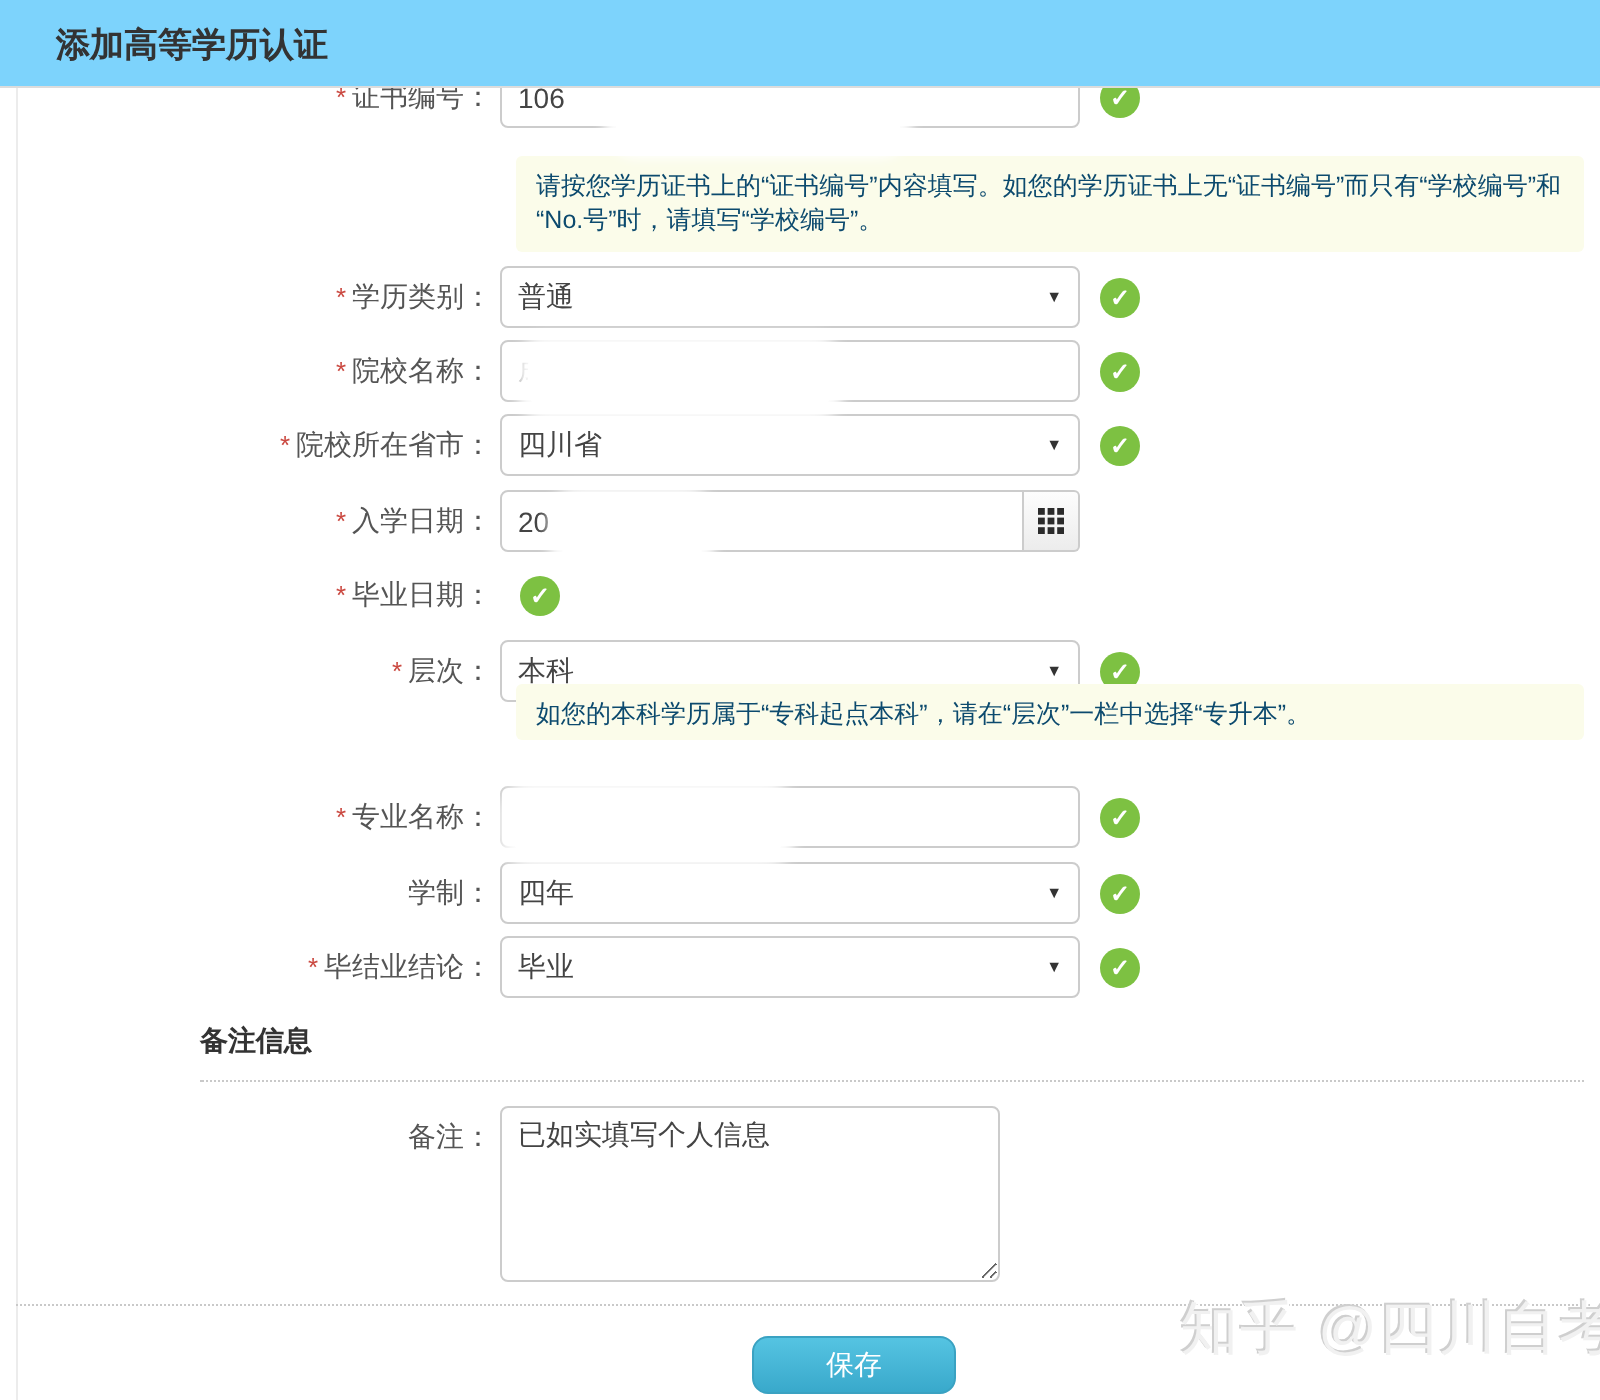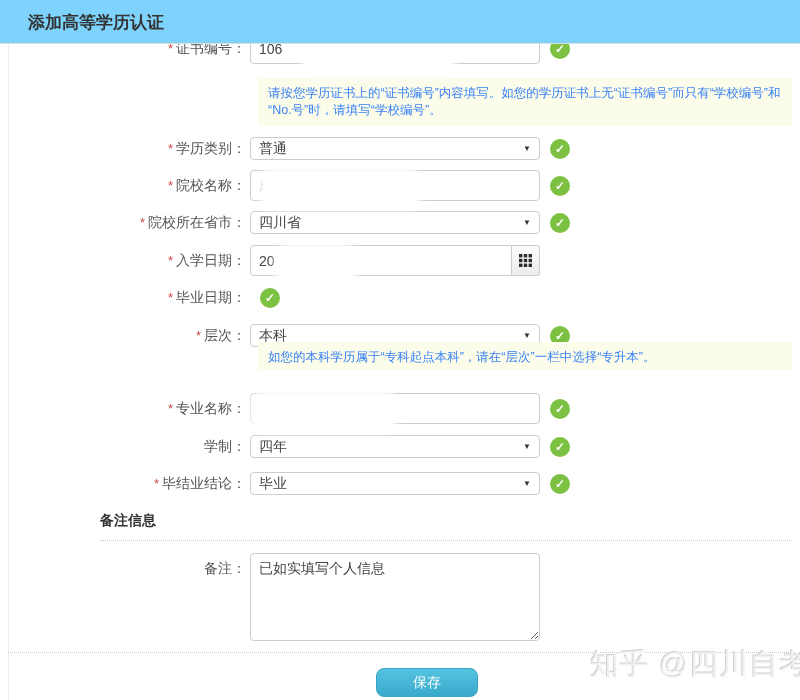--- a/index.html
+++ b/index.html
@@ -12,39 +12,39 @@
   .left-edge { position:absolute; left:8px; top:44px; bottom:0; width:1px; background:#ececec; }
 
   .viewport { position:absolute; top:44px; left:0; right:0; bottom:0; overflow:hidden; }
 
   .row { position:absolute; left:0; width:800px; height:31px; display:flex; align-items:center; }
   .lbl { flex:0 0 250px; text-align:right; padding-right:4px; box-sizing:border-box; font-size:14px; color:#555; white-space:nowrap; }
   .req { color:#cb4a42; margin-right:3px; font-size:13px; }
   .ctrl { flex:0 0 290px; position:relative; }
 
   .tinput { box-sizing:border-box; width:290px; height:31px; border:1px solid #ccc; border-radius:4px; background:#fff; font-size:14px; color:#444; padding:0 8px; outline:none; font-family:inherit; }
-  .selectbox { box-sizing:border-box; width:290px; height:23px; border:1px solid #ccc; border-radius:4px; background:#fff; font-size:14px; color:#444; display:flex; align-items:center; justify-content:space-between; padding:0 8px; cursor:pointer; }
+  .selectbox { box-sizing:border-box; width:290px; height:31px; border:1px solid #ccc; border-radius:4px; background:#fff; font-size:14px; color:#444; display:flex; align-items:center; justify-content:space-between; padding:0 8px; cursor:pointer; }
   .arrow { font-size:8px; color:#333; }
 
   .datewrap { display:flex; width:290px; }
   .dateinput { box-sizing:border-box; width:262px; height:31px; border:1px solid #ccc; border-radius:4px 0 0 4px; background:#fff; font-size:14px; color:#444; padding:0 8px; outline:none; font-family:inherit; }
   .calbtn { box-sizing:border-box; width:28px; height:31px; border:1px solid #ccc; border-left:none; border-radius:0 3px 3px 0; background:linear-gradient(#fdfdfd,#ececec); display:flex; align-items:center; justify-content:center; cursor:pointer; }
 
   .check { flex:0 0 auto; width:20px; height:20px; border-radius:50%; background:#7dc142; color:#fff; font-size:12px; font-weight:bold; display:flex; align-items:center; justify-content:center; margin-left:10px; }
 
-  .helpbox { position:absolute; left:258px; width:534px; box-sizing:border-box; background:#fbfcea; border-radius:3px; padding:7px 10px; font-size:12.5px; color:#3b82f6; line-height:17px; }
+  .helpbox { position:absolute; left:258px; width:534px; box-sizing:border-box; background:#fbfcea; border-radius:3px; padding:7px 10px; font-size:12.5px; color:#0c4a6e; line-height:17px; }
 
   .blur-patch { position:absolute; background:#fff; border-radius:10px; box-shadow:0 0 6px 6px rgba(255,255,255,0.96); z-index:3; }
 
   .section-title { position:absolute; left:100px; font-size:14px; font-weight:bold; color:#333; }
   .dotted { position:absolute; border-top:1px dotted #c9c9c9; height:0; }
 
   .remark-row { position:absolute; left:0; width:800px; display:flex; align-items:flex-start; }
   .remark-row .lbl { padding-top:7px; }
-  .remark-textarea { box-sizing:border-box; width:290px; height:88px; border:1px solid #ccc; border-radius:4px; padding:5px 8px; font-size:14px; color:#444; font-family:Liberation Serif, serif; resize:both; outline:none; line-height:19px; }
+  .remark-textarea { box-sizing:border-box; width:250px; height:88px; border:1px solid #ccc; border-radius:4px; padding:5px 8px; font-size:14px; color:#444; font-family:Liberation Serif, serif; resize:both; outline:none; line-height:19px; }
 
   .save-btn { position:absolute; left:376px; width:102px; height:29px; background:linear-gradient(#55c4e2,#39a9cb); border:1px solid #3aa2c2; border-radius:8px; color:#fff; font-size:14px; cursor:pointer; font-family:inherit; }
 
   .watermark { position:absolute; left:590px; top:645px; font-size:29px; letter-spacing:1px; white-space:nowrap; color:#f1f1f1; text-shadow:-1px -1px 0 #cfcfcf, 1px 1px 0 #ffffff; z-index:6; }
 </style>
 </head>
 <body>
 
 <div class="screen">
 

